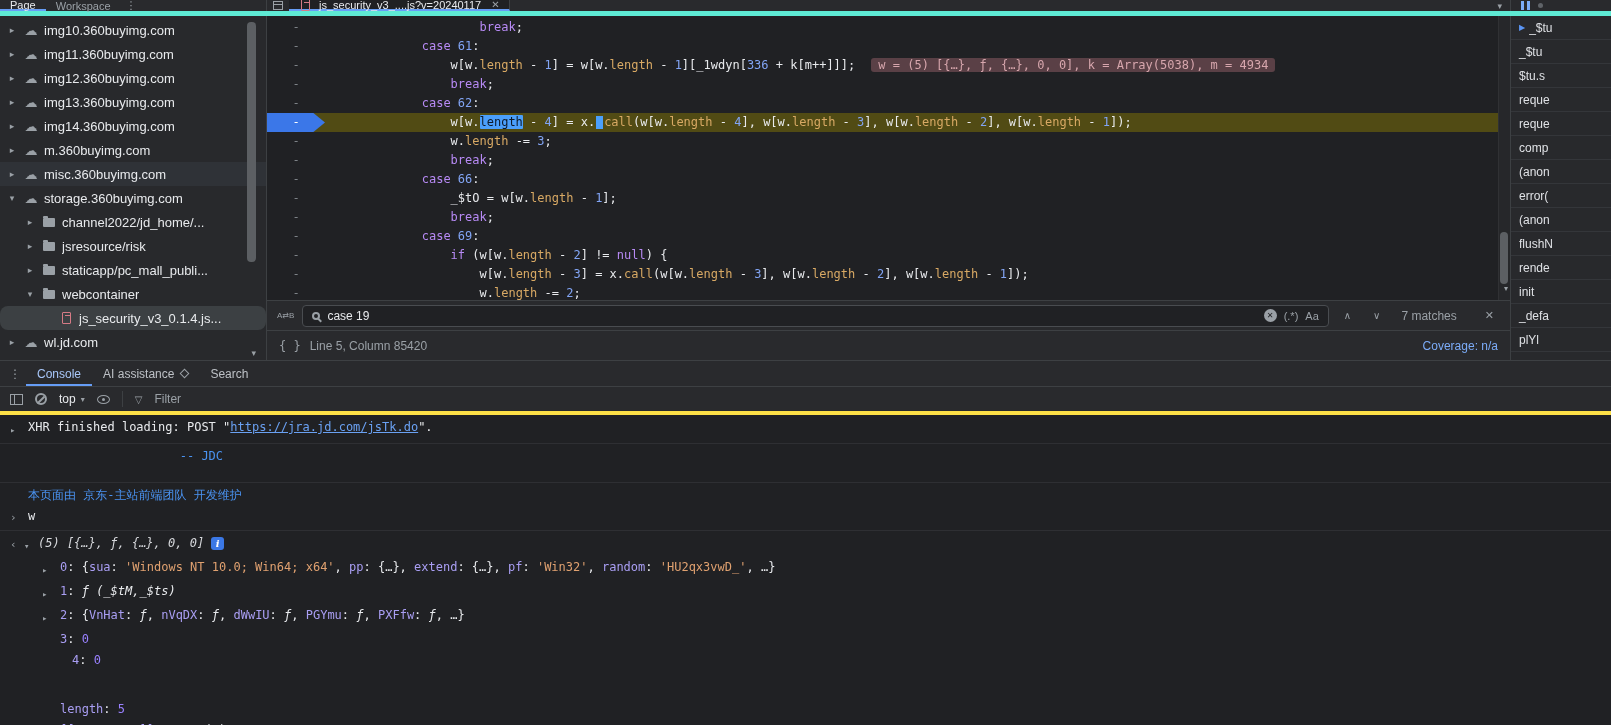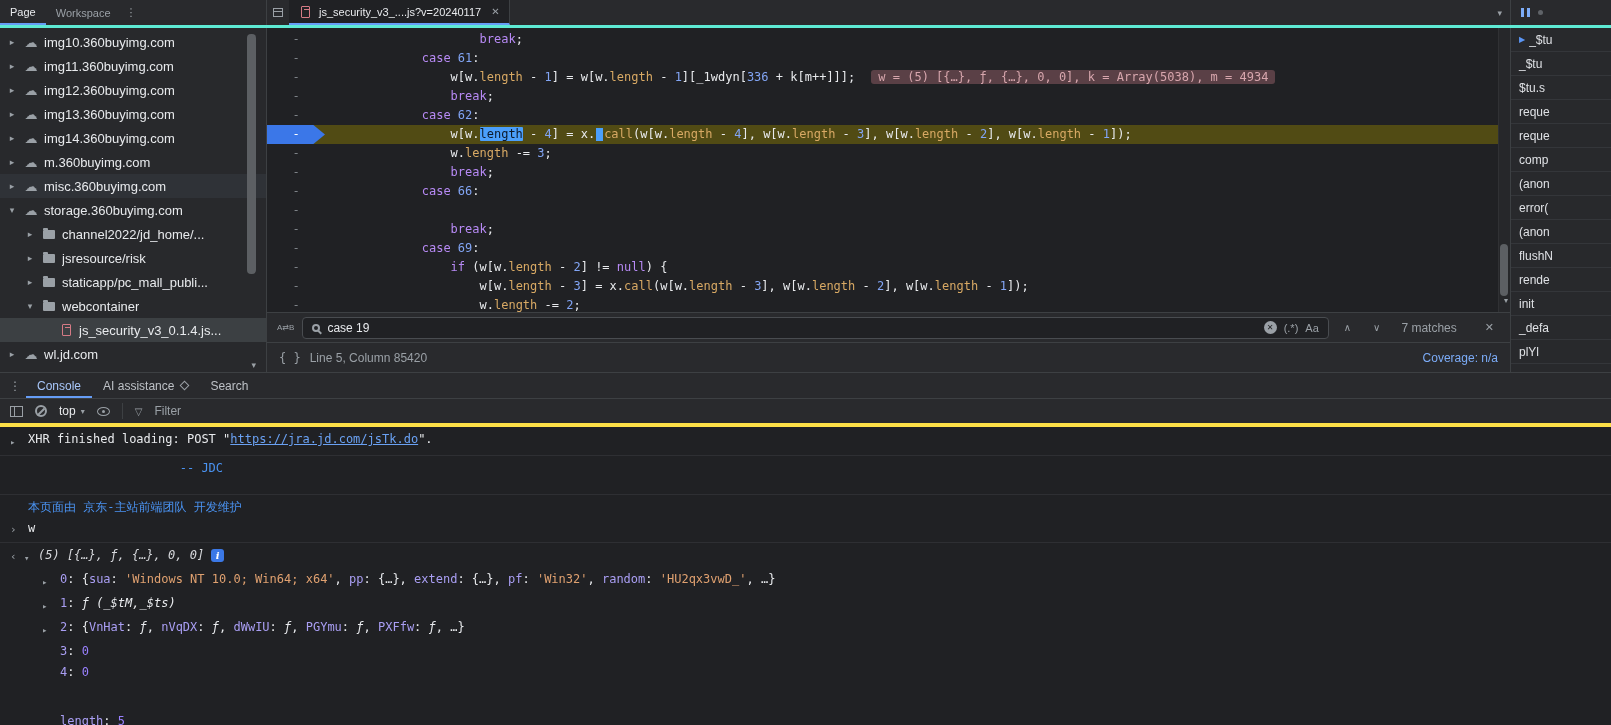--- a/index.html
+++ b/index.html
@@ -1,21 +1,21 @@
 <!DOCTYPE html>
 <html><head>
 <meta charset="utf-8">
 <style>
   *{box-sizing:border-box;margin:0;padding:0}
   html,body{width:1611px;height:725px;overflow:hidden}
   body{background:#202124;color:#e8eaed;font-family:"Liberation Sans",sans-serif;font-size:12px}
   .app{display:flex;flex-direction:column;width:1611px;height:725px}
 
   
-  .topbar{height:28px;display:flex;align-items:stretch;background:#292a2d;border-bottom:3px solid #5eead4;font-size:11px;flex:0 0 auto}
+  .topbar{height:16px;display:flex;align-items:stretch;background:#292a2d;border-bottom:5px solid #5eead4;font-size:11px;flex:0 0 auto}
   .nav-tabs{width:267px;display:flex;align-items:stretch;border-right:1px solid #3d4043;flex:0 0 auto}
   .nav-tab{padding:0 10px;display:flex;align-items:center;color:#9aa0a6;cursor:default}
   .nav-tab.sel{color:#e8eaed;border-bottom:2px solid #669df6}
   .kebab{color:#9aa0a6;display:flex;align-items:center;padding:0 5px}
   .editor-tabs{flex:1;display:flex;align-items:stretch;min-width:0}
   .panel-toggle-icon{width:10px;height:9px;border:1px solid #9aa0a6;margin:auto 6px;position:relative}
   .panel-toggle-icon::after{content:'';position:absolute;left:0;top:2px;right:0;height:1px;background:#9aa0a6}
   .file-tab{display:flex;align-items:center;gap:6px;padding:0 9px;background:#202124;border-right:1px solid #3d4043;border-bottom:2px solid #669df6;color:#e8eaed;white-space:nowrap}
   .tab-close{color:#9aa0a6;margin-left:4px;font-size:10px}
   .tabstrip-right{margin-left:auto;display:flex;align-items:center;color:#9aa0a6;padding:0 8px;font-size:9px}
@@ -212,21 +212,21 @@
           <div class="tree-row" style="padding-left: 24px;">
             <span class="arrow">▸</span>
             <span class="ticon ic-folder"></span>
             <span class="tlabel">staticapp/pc_mall_publi...</span>
           </div>
           <div class="tree-row" style="padding-left: 24px;">
             <span class="arrow">▾</span>
             <span class="ticon ic-folder-open"></span>
             <span class="tlabel">webcontainer</span>
           </div>
-          <div class="tree-row row-sel" style="padding-left: 42px;">
+          <div class="tree-row row-sel" style="padding-left: 42px; border-radius: 8px;">
             <span class="arrow"></span>
             <span class="ticon ic-file"></span>
             <span class="tlabel">js_security_v3_0.1.4.js...</span>
           </div>
           <div class="tree-row" style="padding-left: 6px;">
             <span class="arrow">▸</span>
             <span class="ticon ic-cloud">☁</span>
             <span class="tlabel">wl.jd.com</span>
           </div>
         </div>
@@ -240,21 +240,21 @@
       <div id="code" class="code">
           <div class="code-line"><span class="gutter">-</span><span class="lbody"><span class="tk-t">                    </span><span class="tk-k">break</span><span class="tk-t">;</span></span></div>
           <div class="code-line"><span class="gutter">-</span><span class="lbody"><span class="tk-t">            </span><span class="tk-k">case</span><span class="tk-t"> </span><span class="tk-n">61</span><span class="tk-t">:</span></span></div>
           <div class="code-line"><span class="gutter">-</span><span class="lbody"><span class="tk-t">                </span><span class="tk-t">w[w.</span><span class="tk-p">length</span><span class="tk-t"> - </span><span class="tk-n">1</span><span class="tk-t">] = w[w.</span><span class="tk-p">length</span><span class="tk-t"> - </span><span class="tk-n">1</span><span class="tk-t">][_1wdyn[</span><span class="tk-n">336</span><span class="tk-t"> + k[m++]]];</span><span class="inline-widget">w = (5) [{…}, ƒ, {…}, 0, 0], k = Array(5038), m = 4934</span></span></div>
           <div class="code-line"><span class="gutter">-</span><span class="lbody"><span class="tk-t">                </span><span class="tk-k">break</span><span class="tk-t">;</span></span></div>
           <div class="code-line"><span class="gutter">-</span><span class="lbody"><span class="tk-t">            </span><span class="tk-k">case</span><span class="tk-t"> </span><span class="tk-n">62</span><span class="tk-t">:</span></span></div>
           <div class="code-line exec"><span class="gutter gutter-exec">-</span><span class="lbody"><span class="tk-t">                </span><span class="tk-t">w[w.</span><span class="tk-sel">length</span><span class="tk-t"> - </span><span class="tk-n">4</span><span class="tk-t">] = x.</span><span class="tk-cur"></span><span class="tk-p">call</span><span class="tk-t">(w[w.</span><span class="tk-p">length</span><span class="tk-t"> - </span><span class="tk-n">4</span><span class="tk-t">], w[w.</span><span class="tk-p">length</span><span class="tk-t"> - </span><span class="tk-n">3</span><span class="tk-t">], w[w.</span><span class="tk-p">length</span><span class="tk-t"> - </span><span class="tk-n">2</span><span class="tk-t">], w[w.</span><span class="tk-p">length</span><span class="tk-t"> - </span><span class="tk-n">1</span><span class="tk-t">]);</span></span></div>
           <div class="code-line"><span class="gutter">-</span><span class="lbody"><span class="tk-t">                </span><span class="tk-t">w.</span><span class="tk-p">length</span><span class="tk-t"> -= </span><span class="tk-n">3</span><span class="tk-t">;</span></span></div>
           <div class="code-line"><span class="gutter">-</span><span class="lbody"><span class="tk-t">                </span><span class="tk-k">break</span><span class="tk-t">;</span></span></div>
           <div class="code-line"><span class="gutter">-</span><span class="lbody"><span class="tk-t">            </span><span class="tk-k">case</span><span class="tk-t"> </span><span class="tk-n">66</span><span class="tk-t">:</span></span></div>
-          <div class="code-line"><span class="gutter">-</span></div>
+          <div class="code-line"><span class="gutter">-</span><span class="lbody"><span class="tk-t">                </span><span class="tk-t">_$tO = w[w.</span><span class="tk-p">length</span><span class="tk-t"> - </span><span class="tk-n">1</span><span class="tk-t">];</span></span></div>
           <div class="code-line"><span class="gutter">-</span><span class="lbody"><span class="tk-t">                </span><span class="tk-k">break</span><span class="tk-t">;</span></span></div>
           <div class="code-line"><span class="gutter">-</span><span class="lbody"><span class="tk-t">            </span><span class="tk-k">case</span><span class="tk-t"> </span><span class="tk-n">69</span><span class="tk-t">:</span></span></div>
           <div class="code-line"><span class="gutter">-</span><span class="lbody"><span class="tk-t">                </span><span class="tk-k">if</span><span class="tk-t"> (w[w.</span><span class="tk-p">length</span><span class="tk-t"> - </span><span class="tk-n">2</span><span class="tk-t">] != </span><span class="tk-k">null</span><span class="tk-t">) {</span></span></div>
           <div class="code-line"><span class="gutter">-</span><span class="lbody"><span class="tk-t">                    </span><span class="tk-t">w[w.</span><span class="tk-p">length</span><span class="tk-t"> - </span><span class="tk-n">3</span><span class="tk-t">] = x.</span><span class="tk-p">call</span><span class="tk-t">(w[w.</span><span class="tk-p">length</span><span class="tk-t"> - </span><span class="tk-n">3</span><span class="tk-t">], w[w.</span><span class="tk-p">length</span><span class="tk-t"> - </span><span class="tk-n">2</span><span class="tk-t">], w[w.</span><span class="tk-p">length</span><span class="tk-t"> - </span><span class="tk-n">1</span><span class="tk-t">]);</span></span></div>
           <div class="code-line"><span class="gutter">-</span><span class="lbody"><span class="tk-t">                    </span><span class="tk-t">w.</span><span class="tk-p">length</span><span class="tk-t"> -= </span><span class="tk-n">2</span><span class="tk-t">;</span></span></div>
         </div>
       <div class="ed-scroll">
         <div class="ed-thumb"></div>
         <span class="ed-down">▾</span>
       </div>
@@ -385,21 +385,21 @@
           <span class="c-text"><span class="cs-ky">1</span><span class="cs-pl">: </span><span class="cs-fn">ƒ (_$tM,_$ts)</span></span>
         </div>
         <div class="c-row" style="padding-left: 42px;">
           <span class="c-pre">▸</span>
           <span class="c-text"><span class="cs-ky">2</span><span class="cs-pl">: {</span><span class="cs-ky">VnHat</span><span class="cs-pl">: </span><span class="cs-fn">ƒ</span><span class="cs-pl">, </span><span class="cs-ky">nVqDX</span><span class="cs-pl">: </span><span class="cs-fn">ƒ</span><span class="cs-pl">, </span><span class="cs-ky">dWwIU</span><span class="cs-pl">: </span><span class="cs-fn">ƒ</span><span class="cs-pl">, </span><span class="cs-ky">PGYmu</span><span class="cs-pl">: </span><span class="cs-fn">ƒ</span><span class="cs-pl">, </span><span class="cs-ky">PXFfw</span><span class="cs-pl">: </span><span class="cs-fn">ƒ</span><span class="cs-pl">, …}</span></span>
         </div>
         <div class="c-row" style="padding-left: 42px;">
           <span class="c-pre"></span>
           <span class="c-text"><span class="cs-ky">3</span><span class="cs-pl">: </span><span class="cs-nm">0</span></span>
         </div>
-        <div class="c-row" style="padding-left: 42px;">
+        <div class="c-row" style="padding-left: 42px; margin-left: 12px;">
           <span class="c-pre"></span>
           <span class="c-text"><span class="cs-ky">4</span><span class="cs-pl">: </span><span class="cs-nm">0</span></span>
         </div>
         <div class="c-row" style="padding-left: 42px; margin-top: 28px;">
           <span class="c-pre"></span>
           <span class="c-text"><span class="cs-ky">length</span><span class="cs-pl">: </span><span class="cs-nm">5</span></span>
         </div>
         <div class="c-row c-sep" style="padding-left: 42px;">
           <span class="c-pre">▸</span>
           <span class="c-text"><span class="cs-ky">[[Prototype]]</span><span class="cs-pl">: </span><span class="cs-pl">Array(0)</span></span>

